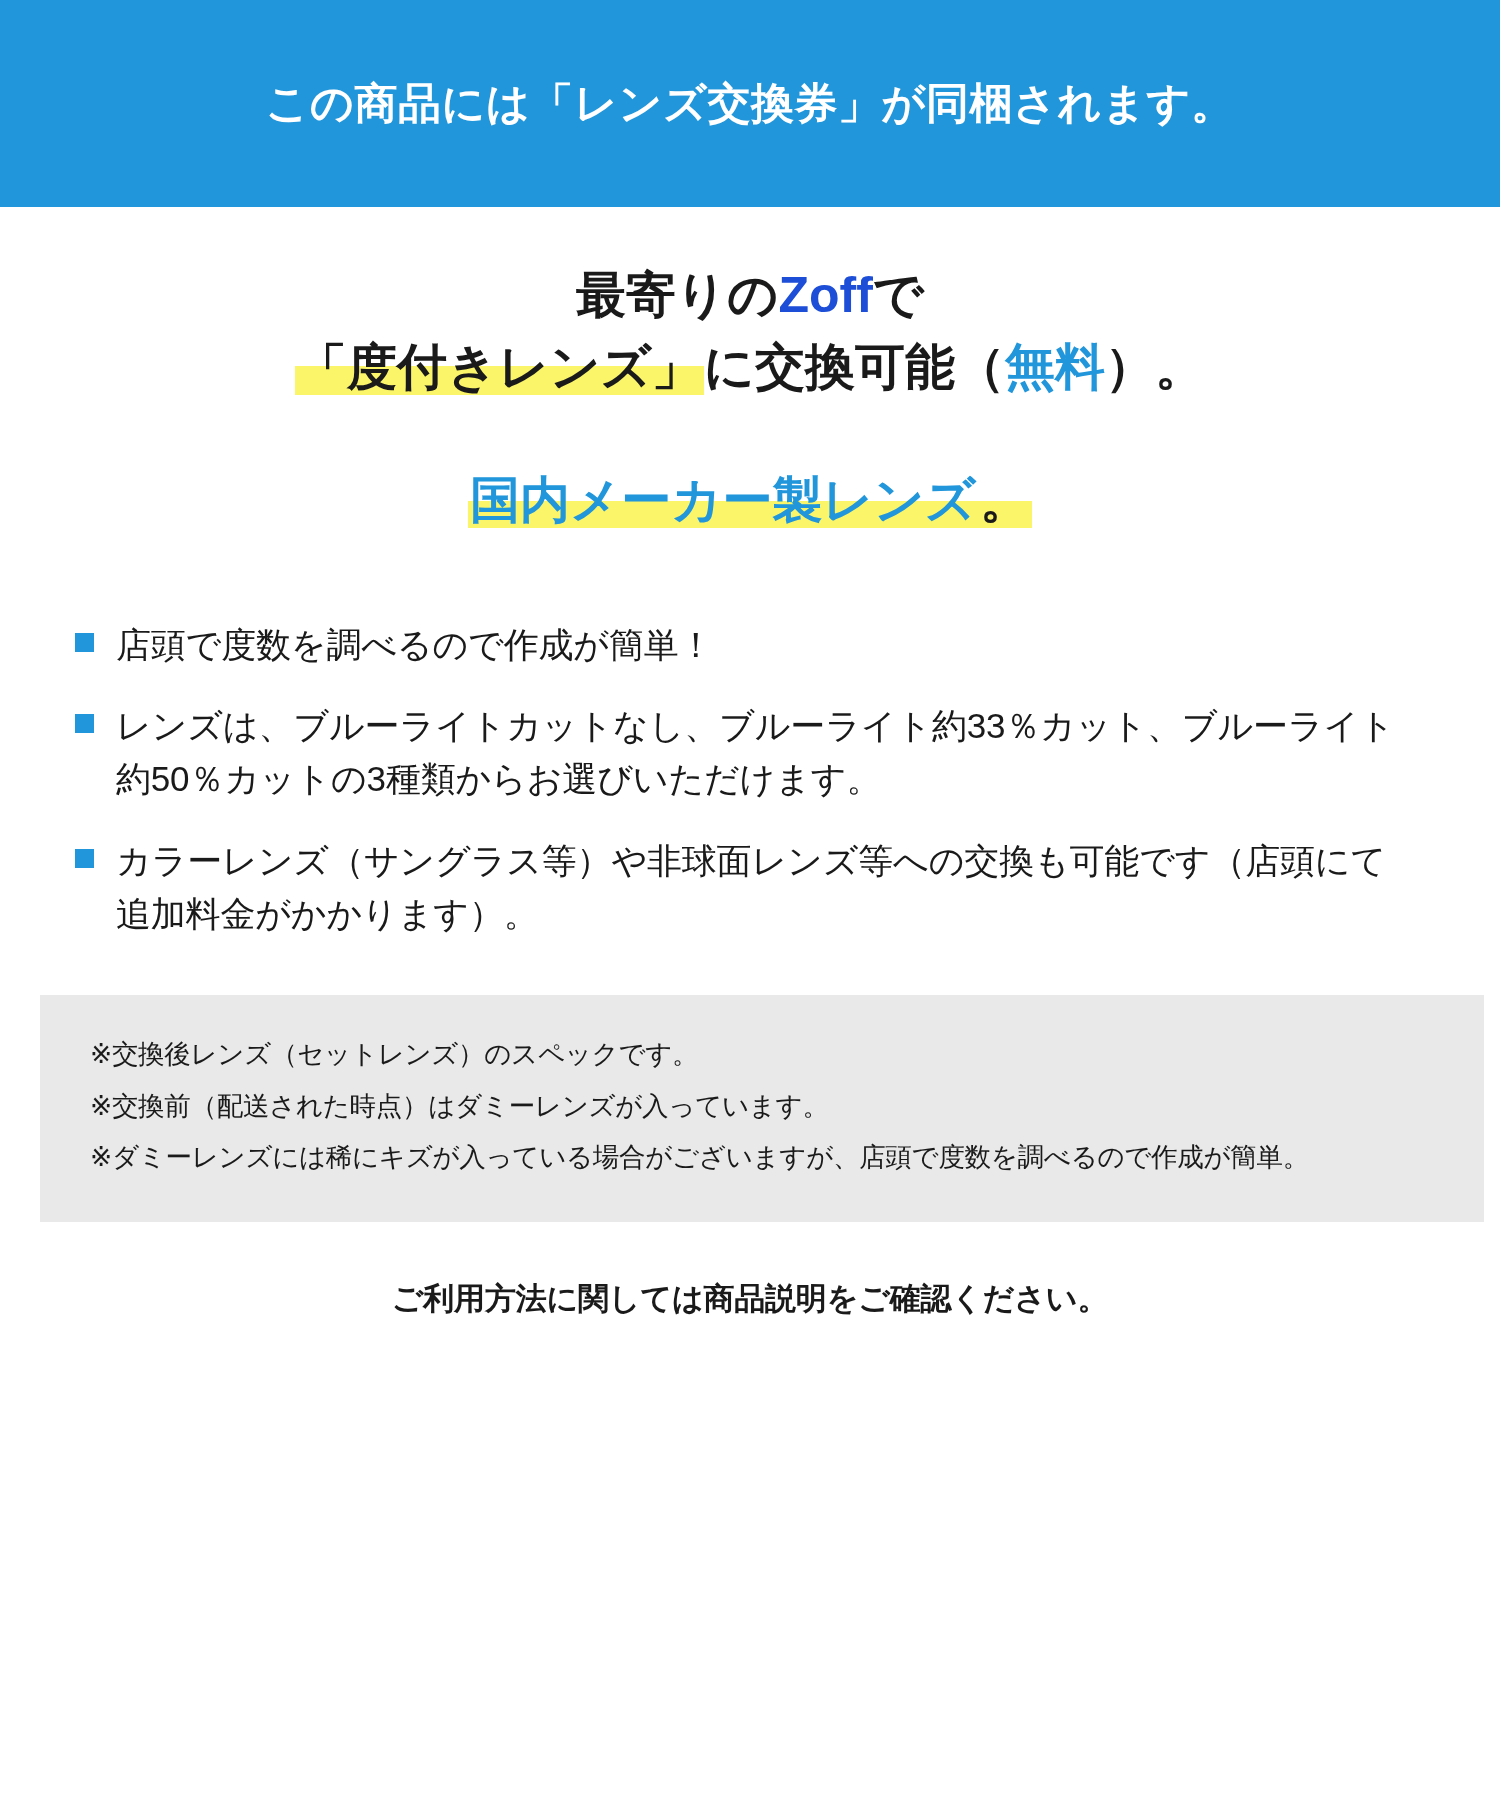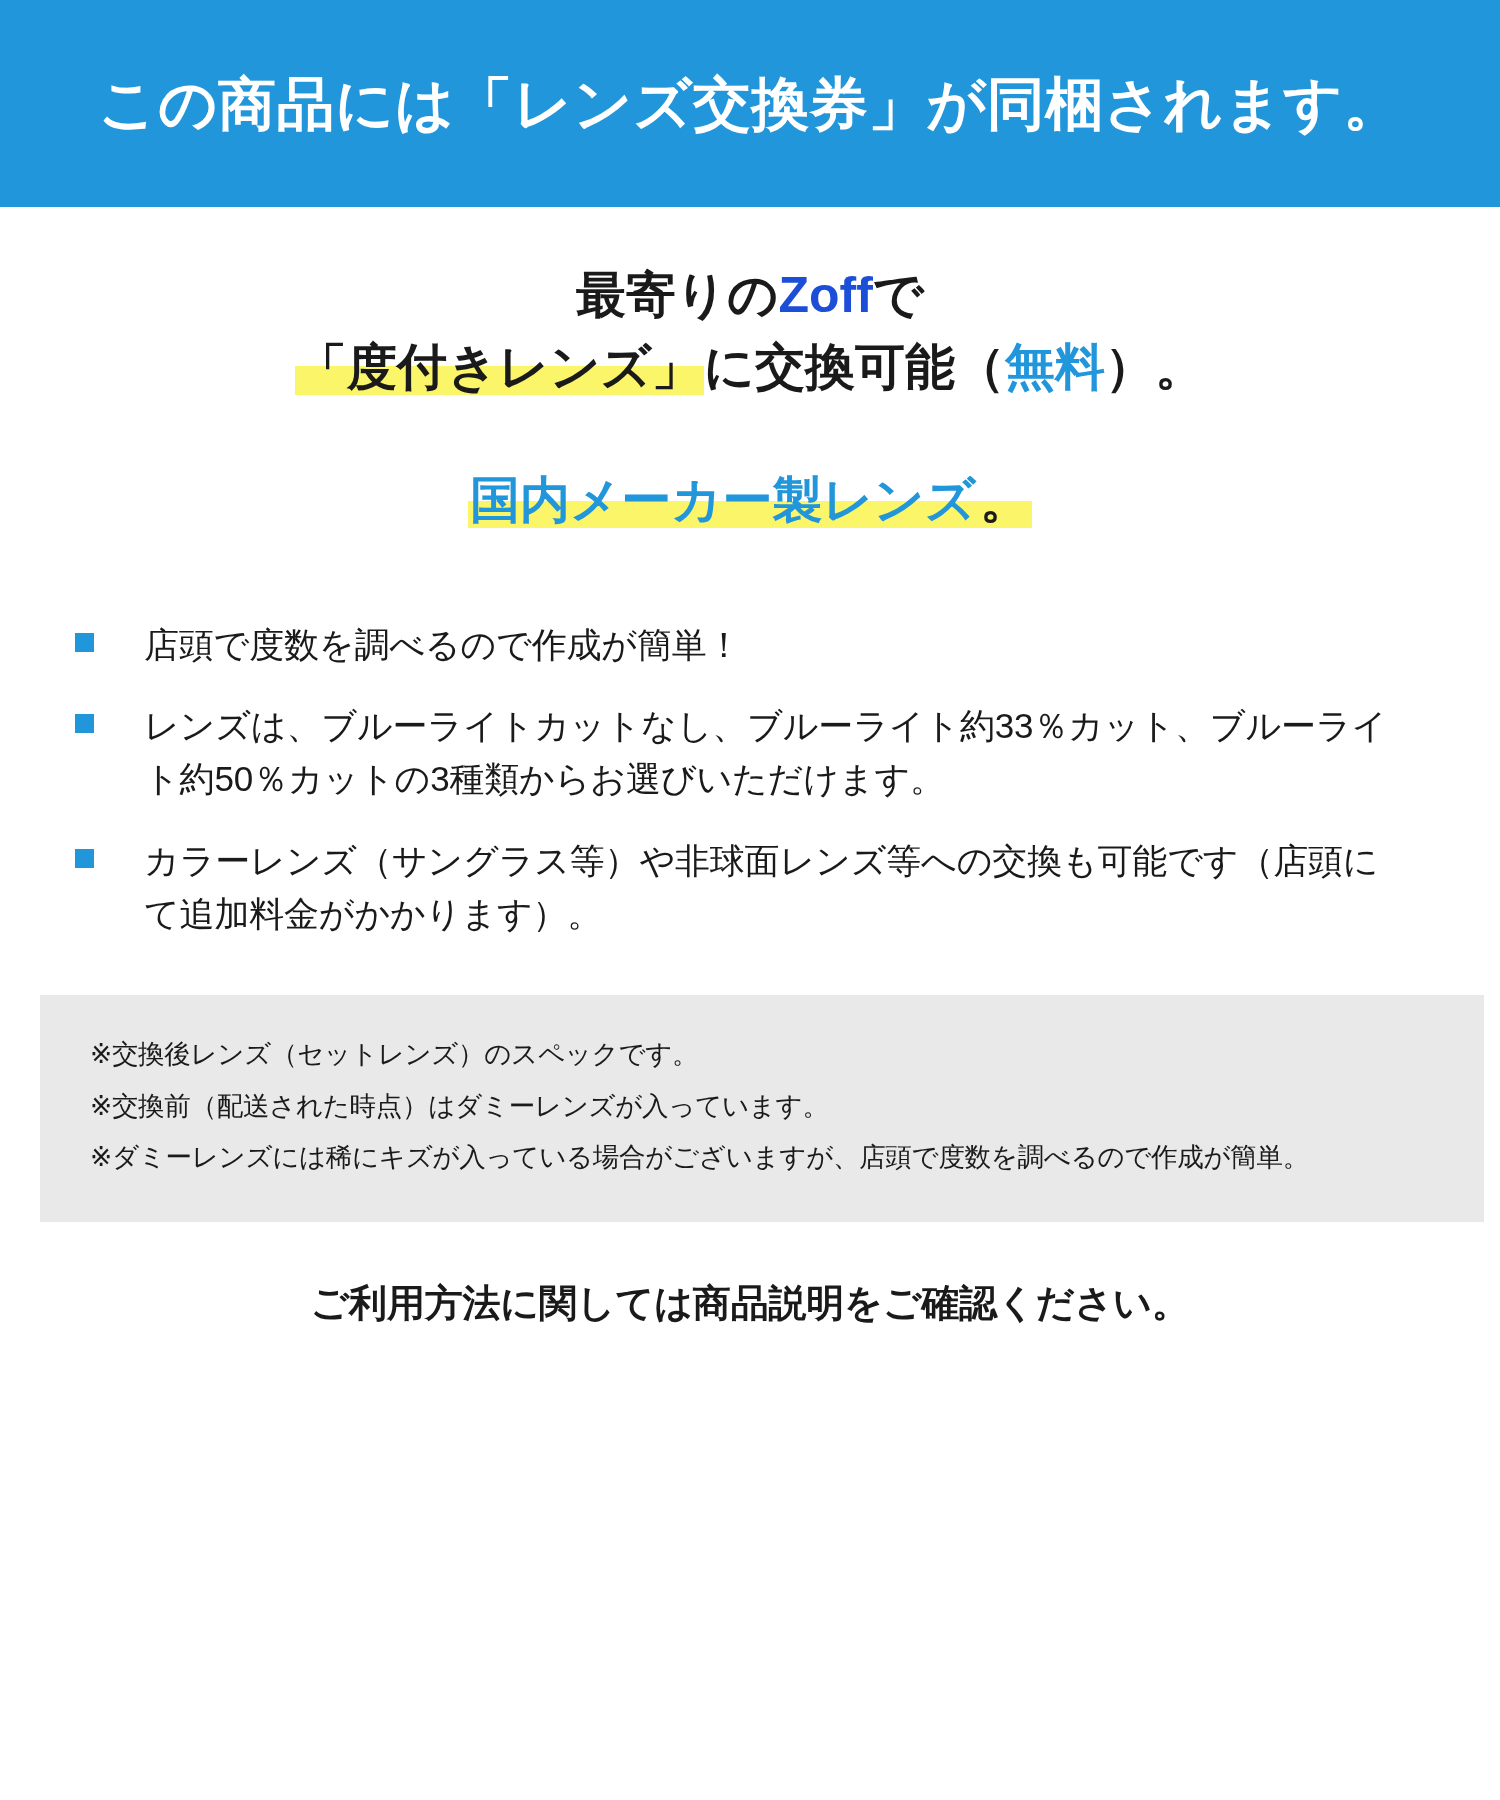--- a/index.html
+++ b/index.html
@@ -20,21 +20,21 @@
     width: 100%;
     height: 207px;
     background: #2196db;
     display: flex;
     align-items: center;
     justify-content: center;
     box-sizing: border-box;
   }
   .banner-text {
     color: #ffffff;
-    font-size: 58px;
+    font-size: 43px;
     font-weight: bold;
     letter-spacing: 0.5px;
     line-height: 1.2;
     text-align: center;
     white-space: nowrap;
   }
 
   
   .headline {
     margin-top: 52px;
@@ -83,21 +83,20 @@
   
   .bullets {
     margin: 80px 0 0 0;
     padding: 0 90px 0 75px;
     list-style: none;
   }
   .bullets li {
     display: flex;
     align-items: flex-start;
     margin-bottom: 28px;
-    gap: 28px;
   }
   .bullet-mark {
     flex: 0 0 auto;
     width: 19px;
     height: 19px;
     background: #2196db;
     margin-top: 15px;
     margin-right: 22px;
   }
   .bullet-text {
@@ -126,21 +125,21 @@
   }
   .note-indent {
     padding-left: 31px;
     text-indent: -31px;
   }
 
   
   .footer-note {
     margin-top: 56px;
     text-align: center;
-    font-size: 38px;
+    font-size: 31px;
     font-weight: bold;
     color: #1a1a1a;
     letter-spacing: -0.2px;
   }
 </style>
 </head>
 <body>
 
 <div class="banner">
   <div class="banner-text">この商品には「レンズ交換券」が同梱されます。</div>

